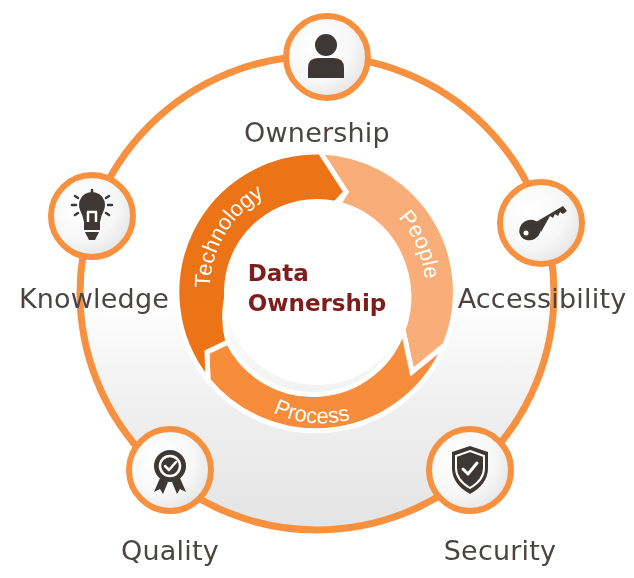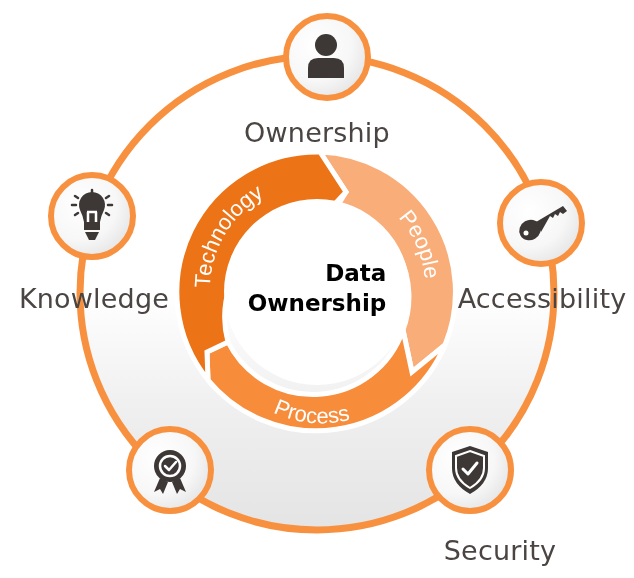--- a/index.html
+++ b/index.html
@@ -1,19 +1,19 @@
 <!DOCTYPE html>
 <html><head>
 <meta charset="utf-8">
 <style>
   html, body { margin:0; padding:0; background:#ffffff; }
   body { width:634px; height:578px; position:relative; overflow:hidden; font-family:"DejaVu Sans", sans-serif; }
   #stage { position:absolute; left:0; top:0; width:634px; height:578px; }
   .label { position:absolute; color:#4a4543; font-size:27px; white-space:nowrap; transform:translateX(-50%); letter-spacing:0.2px; }
-  .center-title { position:absolute; left:317px; transform:translateX(-50%); color:#000000; font-weight:bold; font-size:23px; text-align:right; line-height:30px; }
+  .center-title { position:absolute; left:317px; transform:translateX(-50%); color:#7f1d1d; font-weight:bold; font-size:23px; text-align:left; line-height:30px; }
 </style>
 </head>
 <body>
 
 <div id="stage">
 <svg width="634" height="578" viewBox="0 0 634 578" xmlns="http://www.w3.org/2000/svg">
   <defs>
     <linearGradient id="bgGrad" x1="0" y1="0" x2="0" y2="1">
       <stop offset="0" stop-color="#ffffff"></stop>
       <stop offset="0.5" stop-color="#ffffff"></stop>
@@ -116,14 +116,15 @@
 </svg>
 
 <div class="center-title" style="top:258px;">
   <div>Data</div>
   <div>Ownership</div>
 </div>
 
 <div class="label" style="left:317px; top:117px;">Ownership</div>
 <div class="label" style="left:94px; top:283px;">Knowledge</div>
 <div class="label" style="left:542px; top:283px;">Accessibility</div>
+<div class="label" style="left:170px; top:535px;">Quality</div>
 <div class="label" style="left:500px; top:535px;">Security</div>
 </div>
 
 </body></html>

